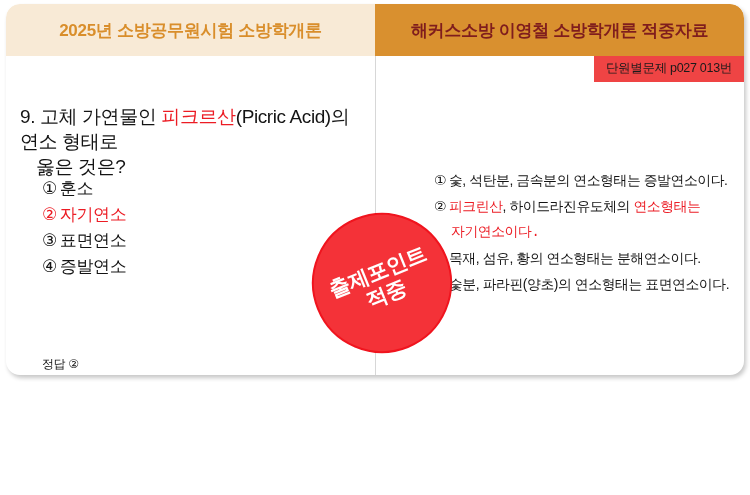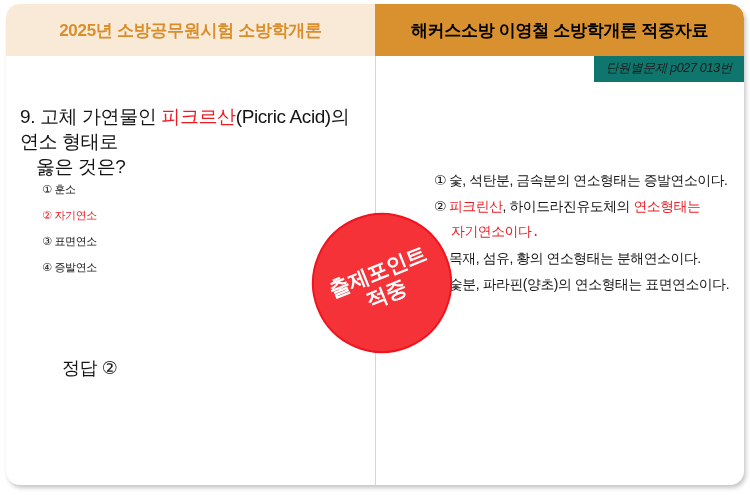--- a/index.html
+++ b/index.html
@@ -13,21 +13,21 @@
     height: 495px;
     font-family: "Liberation Sans", "DejaVu Sans", sans-serif;
     overflow: hidden;
   }
 
   .card {
     position: absolute;
     left: 6px;
     top: 4px;
     width: 738px;
-    height: 481px;
+    height: 371px;
     background: #ffffff;
     border-radius: 14px;
     box-shadow: 2px 3px 4px rgba(0,0,0,0.22);
     overflow: hidden;
   }
 
   
   .header-row {
     position: absolute;
     left: 0; top: 0;
@@ -46,36 +46,35 @@
     font-weight: bold;
     letter-spacing: -0.3px;
   }
   .hdr-left {
     background: #f8ead6;
     color: #d98e2b;
     border-top-left-radius: 14px;
   }
   .hdr-right {
     background: #d9902f;
-    color: #000000;
+    color: #7f1d1d;
     border-top-right-radius: 14px;
   }
 
   
   .badge {
     position: absolute;
     right: 0;
     top: 52px;
-    background: #0f766e;
+    background: #ef4444;
     color: #1a1a1a;
     font-size: 12.5px;
     padding: 4px 12px 5px 12px;
     letter-spacing: -0.3px;
     white-space: nowrap;
-    font-style: italic;
   }
 
   
   .columns {
     position: absolute;
     left: 0;
     top: 52px;
     width: 100%;
     height: 429px;
   }
@@ -113,44 +112,43 @@
   .red { color: #ec1c24; }
 
   .opts {
     position: absolute;
     letter-spacing: -0.4px;
     color: #141414;
   }
   .opts-left {
     left: 36px;
     top: 120px;
-    font-size: 11px;
+    font-size: 17px;
     line-height: 26px;
   }
   .opts-right {
     left: 34px;
     top: 112px;
     width: 330px;
     font-size: 13.8px;
     line-height: 26px;
     margin-left: 24px;
   }
   .opt { white-space: nowrap; }
   .opt-wrap { white-space: normal; }
   .opt-cont { padding-left: 17px; font-family: Liberation Mono, monospace; }
   .num { margin-right: 3px; }
 
   .answer {
     position: absolute;
     left: 36px;
     top: 300px;
-    font-size: 18px;
+    font-size: 12px;
     color: #141414;
     letter-spacing: -0.4px;
-    margin-left: 20px;
   }
 
   
   .stamp {
     position: absolute;
     left: 306px;
     top: 209px;
     width: 136px;
     height: 136px;
     border-radius: 50%;

